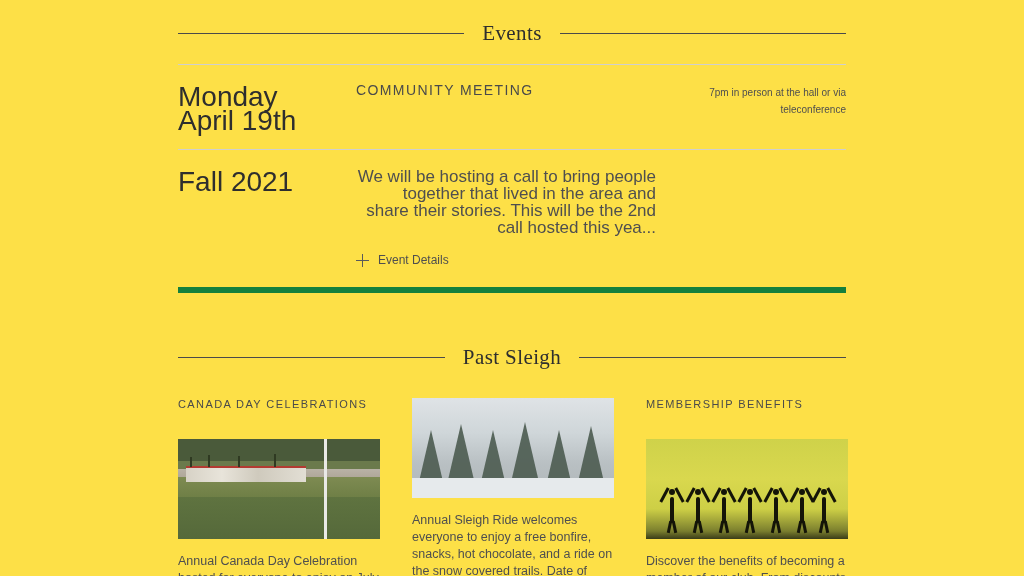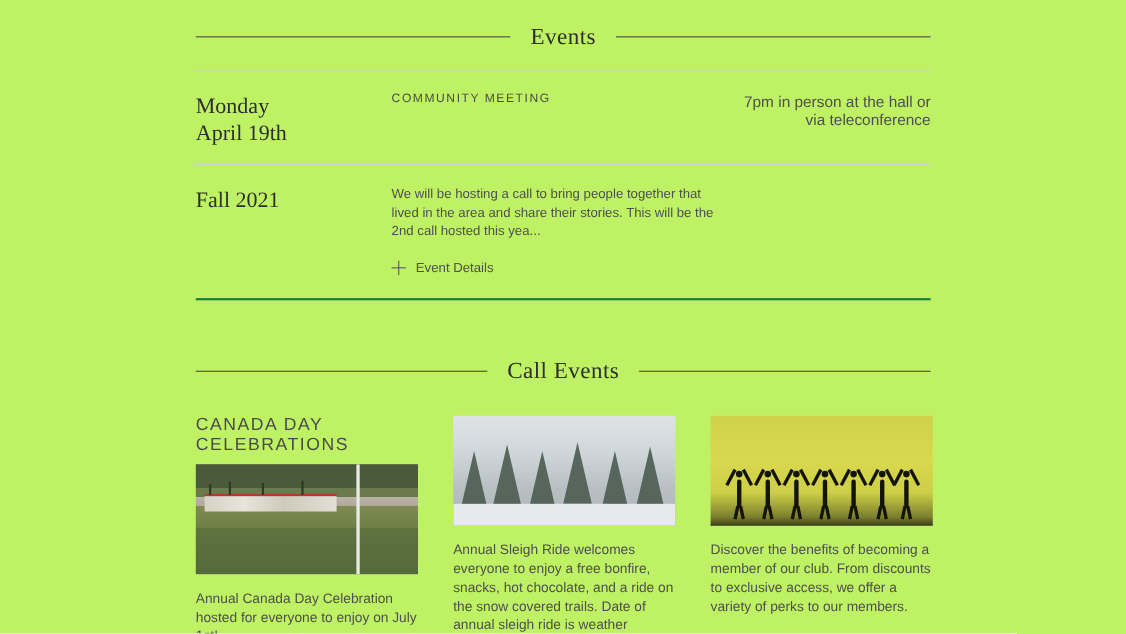--- a/index.html
+++ b/index.html
@@ -11,21 +11,21 @@
     background: #ffffff;
     font-family: "Liberation Sans", sans-serif;
     color: #3d3d3d;
     overflow: hidden;
   }
 
   .page {
     position: relative;
     width: 1024px;
     height: 576px;
-    background: #bef264;
+    background: #fde047;
   }
 
   
   .section-head {
     display: flex;
     align-items: center;
     gap: 18px;
     margin: 0 auto;
     width: 668px;
   }
@@ -49,50 +49,51 @@
   .events-list {
     width: 668px;
     margin: 18px auto 0 auto;
   }
   .event-row {
     display: flex;
     align-items: flex-start;
     border-top: 1px solid #cfcfcf;
     padding: 18px 0 16px 0;
   }
-  .event-row:last-child { border-bottom: 2px solid #15803d; }
+  .event-row:last-child { border-bottom: 6px solid #15803d; }
 
   .event-date {
     width: 178px;
     flex: 0 0 178px;
-    font-family: Liberation Serif, serif;
-    font-size: 20px;
+    font-family: Liberation Sans, sans-serif;
+    font-size: 28px;
     line-height: 24px;
     color: #2e2e2e;
     padding-top: 2px;
   }
   .event-date .d2 { display: block; }
 
   .event-body {
     flex: 1 1 auto;
     padding-right: 12px;
   }
   .event-title {
-    font-size: 11px;
+    font-size: 14px;
     letter-spacing: 1.4px;
     color: #4a4a4a;
     text-transform: uppercase;
     margin-bottom: 10px;
     line-height: 14px;
   }
   .event-desc {
-    font-size: 12px;
+    font-size: 17px;
     line-height: 17px;
     color: #4f4f4f;
     max-width: 300px;
+    text-align: right;
   }
   .event-details {
     display: inline-flex;
     align-items: flex-end;
     gap: 9px;
     margin-top: 17px;
     cursor: pointer;
   }
   .plus-icon {
     position: relative;
@@ -110,42 +111,42 @@
   .plus-icon::after { top: 0; bottom: 0; left: 6px; width: 1.2px; }
   .event-details-label {
     font-size: 12px;
     color: #4f4f4f;
   }
 
   .event-meta {
     width: 172px;
     flex: 0 0 172px;
     text-align: right;
-    font-size: 14px;
+    font-size: 10px;
     line-height: 17px;
     color: #4f4f4f;
     padding-top: 1px;
   }
 
   
   .past-wrap { margin-top: 52px; }
 
   .cards {
     width: 668px;
     margin: 28px auto 0 auto;
     display: flex;
     gap: 32px;
   }
   .card { width: 202px; flex: 0 0 202px; }
   .card-title {
-    font-size: 16px;
+    font-size: 11px;
     letter-spacing: 1.4px;
     text-transform: uppercase;
     color: #4a4a4a;
-    margin-bottom: 8px;
+    margin-bottom: 29px;
   }
   .card-img {
     width: 202px;
     height: 100px;
     overflow: hidden;
     position: relative;
     background: #888;
   }
   .card-text {
     margin-top: 14px;
@@ -290,21 +291,21 @@
           <span class="event-details-label">Event Details</span>
         </div>
       </div>
     </div>
 
   </div>
 
   <div class="past-wrap">
     <div class="section-head" id="past-events-head">
       <span class="rule"></span>
-      <span class="title">Call Events</span>
+      <span class="title">Past Sleigh</span>
       <span class="rule"></span>
     </div>
 
     <div class="cards">
 
       <div class="card">
         <div class="card-title">CANADA DAY CELEBRATIONS</div>
         <div class="card-img img-canada">
           <span class="tiny" style="left:12px;top:18px;width:2px;height:10px;"></span>
           <span class="tiny" style="left:30px;top:16px;width:2px;height:12px;"></span>
@@ -321,20 +322,21 @@
           <span class="tree" style="left:68px;"></span>
           <span class="tree" style="left:100px;bottom:20px;"></span>
           <span class="tree" style="left:134px;"></span>
           <span class="tree" style="left:166px;bottom:16px;"></span>
           <span class="ground"></span>
         </div>
         <div class="card-text">Annual Sleigh Ride welcomes everyone to enjoy a free bonfire, snacks, hot chocolate, and a ride on the snow covered trails. Date of annual sleigh ride is weather dependent, taking place between Boxing Day and Family</div>
       </div>
 
       <div class="card">
+        <div class="card-title">MEMBERSHIP BENEFITS</div>
         <div class="card-img img-people">
           <span class="person" style="left:24px;">
               <span class="head"></span>
               <span class="legs"></span>
             </span>
           <span class="person" style="left:50px;">
               <span class="head"></span>
               <span class="legs"></span>
             </span>
           <span class="person" style="left:76px;">

